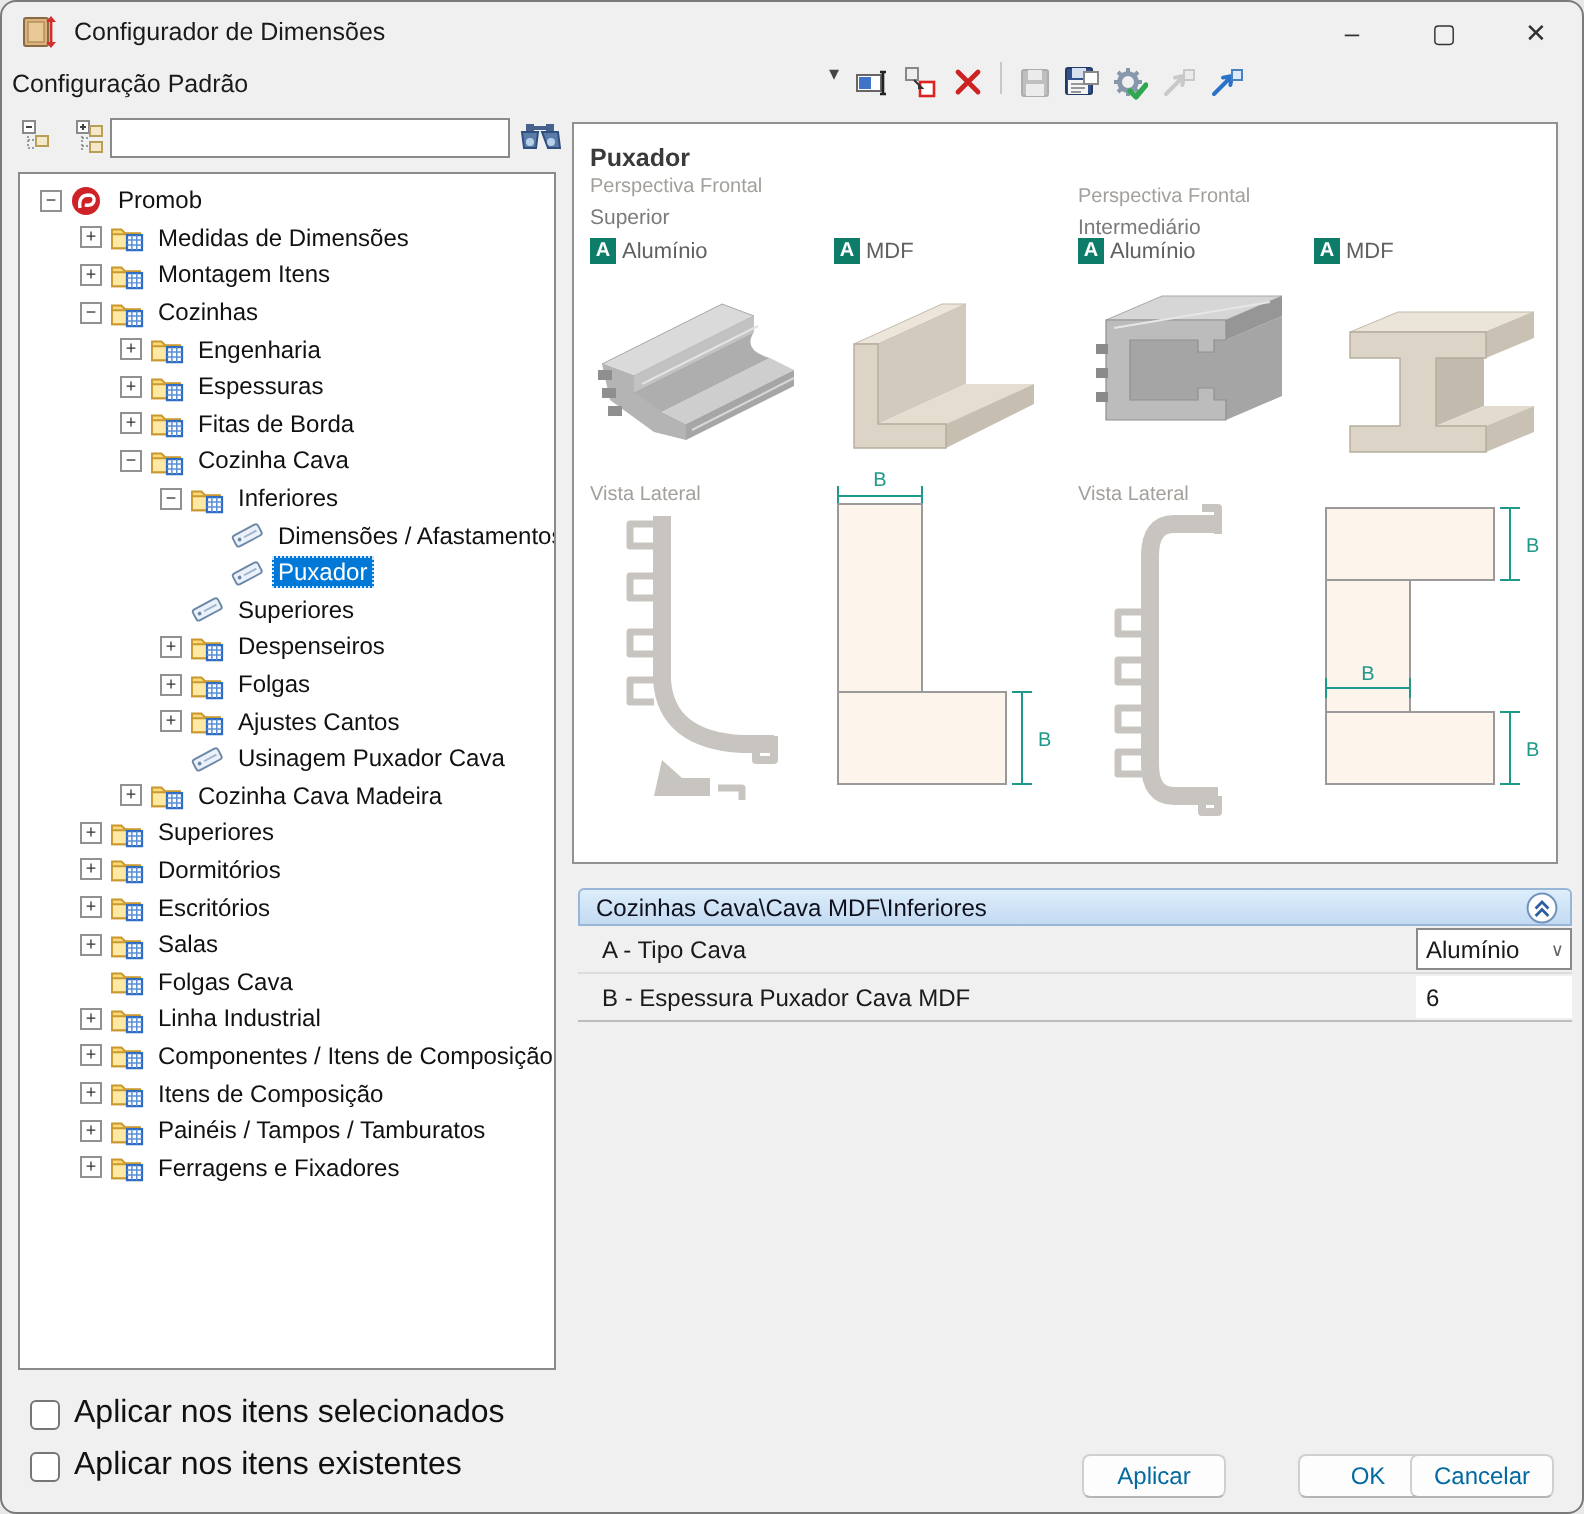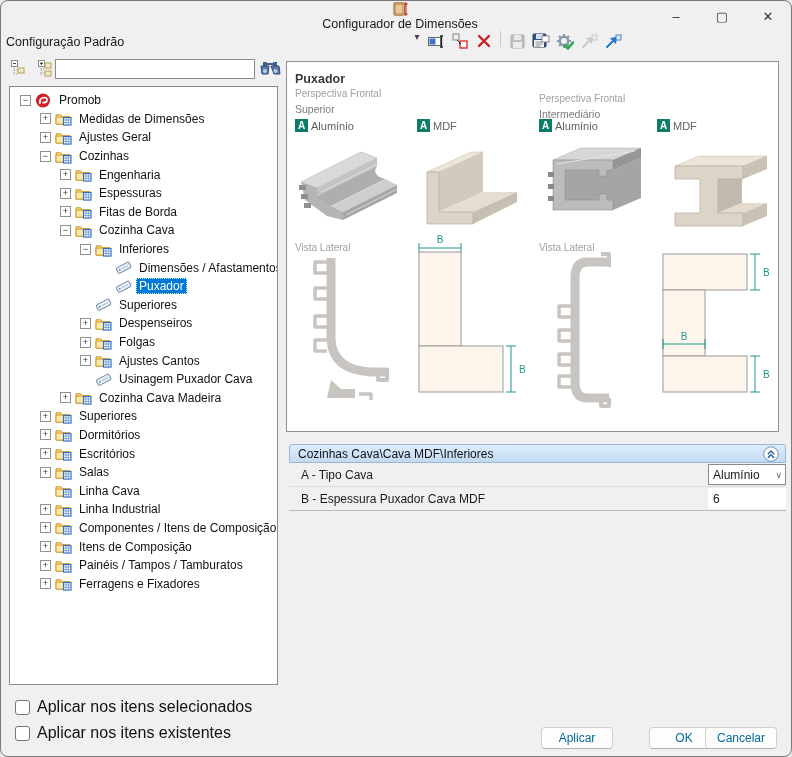--- a/index.html
+++ b/index.html
@@ -5,21 +5,21 @@
   html,body{margin:0;padding:0;}
   body{width:792px;height:757px;position:relative;font-family:"Liberation Sans",sans-serif;
        background:#e8e8e8;}
   :root{
     --accent:#0078d7; --badge:#0d7c68; --teal:#1f998a;
     --mdf:#fdf4eb; --alu:#c8c5c0;
   }
   .window{position:absolute;inset:0;background:#f0f0f0;border:1px solid #7a7a7a;
           border-radius:8px;overflow:hidden;box-sizing:border-box;}
   
-  .titlebar{position:absolute;left:0;top:0;width:100%;height:30px;display:flex;align-items:center;flex-direction:column;}
+  .titlebar{position:absolute;left:0;top:0;width:100%;height:30px;display:flex;align-items:center;}
   .app-icon{margin-left:10px;width:18px;height:18px;display:inline-block;}
   .title{margin-left:8px;font-size:12.5px;color:#1a1a1a;}
   .win-controls{position:absolute;right:0;top:0;height:30px;display:flex;}
   .win-btn{width:46px;height:30px;display:flex;align-items:center;justify-content:center;
            font-size:13px;color:#333;cursor:default;}
   
   .toolbar{position:absolute;left:0;top:30px;width:100%;height:26px;display:flex;align-items:flex-start;}
   .config-combo{width:404px;padding-left:5px;font-size:12.5px;color:#1a1a1a;height:22px;
                 display:flex;align-items:center;}
   .combo-arrow{width:14px;text-align:center;font-size:10px;color:#444;}
@@ -221,21 +221,21 @@
         <span class="tlab">Medidas de Dimensões</span>
       </div>
       <div class="trow" style="padding-left: 30px;">
         <span class="exp">+</span>
         <svg class="ti" viewBox="0 0 18 16">
           <path d="M1,4 h5 l2,2 h8 v8 H1 z" fill="#fdd876" stroke="#c9982e" stroke-width="1"></path>
           <path d="M1,6.5 h15 v7.5 H1 z" fill="#fde9a4" stroke="#c9982e" stroke-width="1"></path>
           <rect x="9" y="7" width="8" height="8" fill="#fff" stroke="#2e6bc4" stroke-width="1.2"></rect>
           <path d="M9,9.6 h8 M11.6,7 v8 M14.2,7 v8 M9,12.2 h8" stroke="#5b8fd4" stroke-width="0.8"></path>
         </svg>
-        <span class="tlab">Ajustes Geral</span>
+        <span class="tlab">Montagem Itens</span>
       </div>
       <div class="trow" style="padding-left: 30px;">
         <span class="exp">−</span>
         <svg class="ti" viewBox="0 0 18 16">
           <path d="M1,4 h5 l2,2 h8 v8 H1 z" fill="#fdd876" stroke="#c9982e" stroke-width="1"></path>
           <path d="M1,6.5 h15 v7.5 H1 z" fill="#fde9a4" stroke="#c9982e" stroke-width="1"></path>
           <rect x="9" y="7" width="8" height="8" fill="#fff" stroke="#2e6bc4" stroke-width="1.2"></rect>
           <path d="M9,9.6 h8 M11.6,7 v8 M14.2,7 v8 M9,12.2 h8" stroke="#5b8fd4" stroke-width="0.8"></path>
         </svg>
         <span class="tlab">Cozinhas</span>
@@ -415,21 +415,21 @@
         <span class="tlab">Salas</span>
       </div>
       <div class="trow" style="padding-left: 30px;">
         <span class="expsp"></span>
         <svg class="ti" viewBox="0 0 18 16">
           <path d="M1,4 h5 l2,2 h8 v8 H1 z" fill="#fdd876" stroke="#c9982e" stroke-width="1"></path>
           <path d="M1,6.5 h15 v7.5 H1 z" fill="#fde9a4" stroke="#c9982e" stroke-width="1"></path>
           <rect x="9" y="7" width="8" height="8" fill="#fff" stroke="#2e6bc4" stroke-width="1.2"></rect>
           <path d="M9,9.6 h8 M11.6,7 v8 M14.2,7 v8 M9,12.2 h8" stroke="#5b8fd4" stroke-width="0.8"></path>
         </svg>
-        <span class="tlab">Linha Cava</span>
+        <span class="tlab">Folgas Cava</span>
       </div>
       <div class="trow" style="padding-left: 30px;">
         <span class="exp">+</span>
         <svg class="ti" viewBox="0 0 18 16">
           <path d="M1,4 h5 l2,2 h8 v8 H1 z" fill="#fdd876" stroke="#c9982e" stroke-width="1"></path>
           <path d="M1,6.5 h15 v7.5 H1 z" fill="#fde9a4" stroke="#c9982e" stroke-width="1"></path>
           <rect x="9" y="7" width="8" height="8" fill="#fff" stroke="#2e6bc4" stroke-width="1.2"></rect>
           <path d="M9,9.6 h8 M11.6,7 v8 M14.2,7 v8 M9,12.2 h8" stroke="#5b8fd4" stroke-width="0.8"></path>
         </svg>
         <span class="tlab">Linha Industrial</span>

